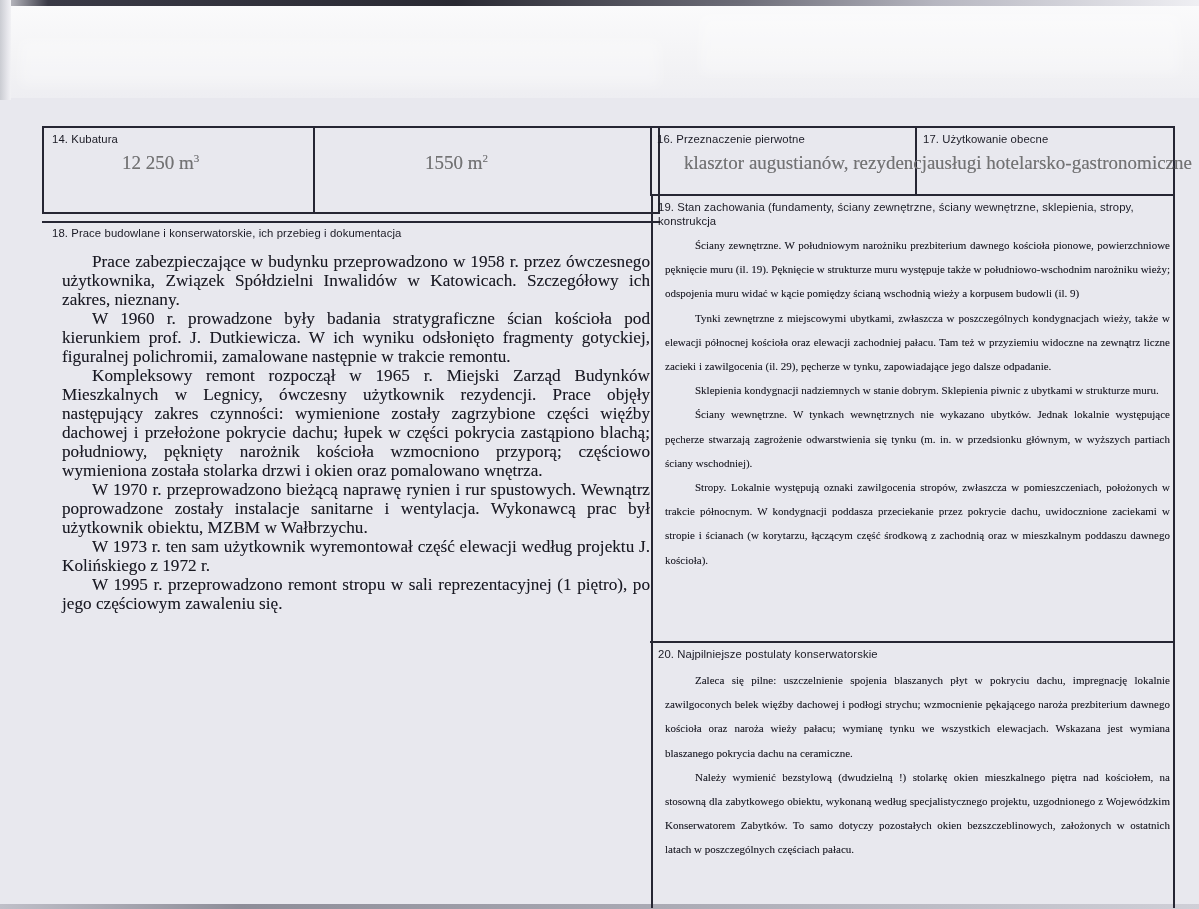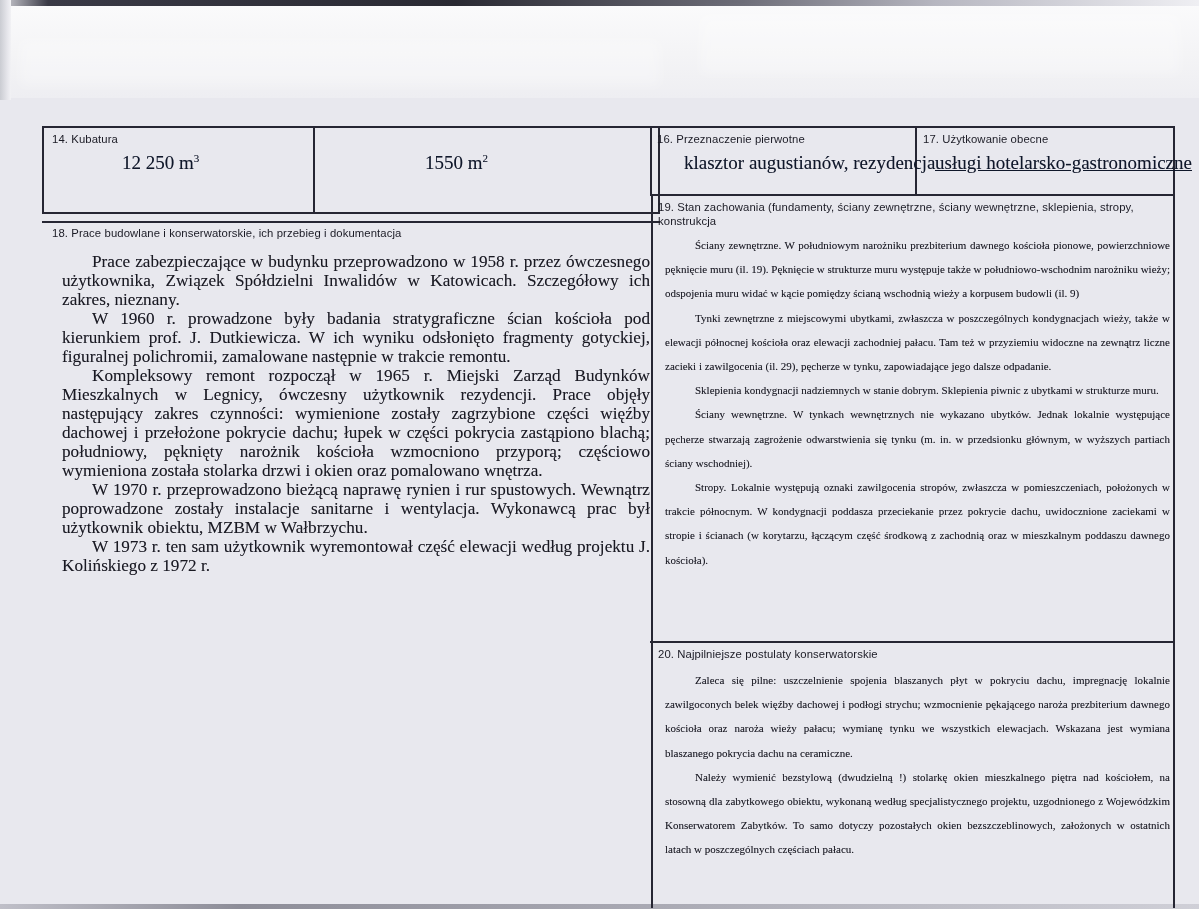--- a/index.html
+++ b/index.html
@@ -73,21 +73,21 @@
     font-family: "Liberation Sans", sans-serif;
     font-size: 11.3px;
     line-height: 14px;
     letter-spacing: .1px;
     color: #1b1b25;
   }
   .field-value {
     position: absolute;
     font-family: "Liberation Serif", serif;
     font-size: 19px;
-    color: #0f172a;
+    color: #737373;
     white-space: nowrap;
   }
   .field-value sup {
     font-size: 11px;
     vertical-align: super;
     line-height: 0;
   }
 
   .body-text {
     position: absolute;
@@ -139,35 +139,36 @@
     <div class="field-value ink-soft" style="left:425px;top:124px;">
       <span>1550 m</span><sup>2</sup>
     </div>
 
     <div class="field-label" style="left:657px;top:104px;width:250px;">16. Przeznaczenie pierwotne</div>
     <div class="field-value ink-soft" style="left:684px;top:124px;">
       <span>klasztor augustianów, rezydencja</span>
     </div>
 
     <div class="field-label" style="left:923px;top:104px;width:248px;">17. Użytkowanie obecne</div>
-    <div class="field-value ink-soft" style="left:935px;top:124px;text-decoration:underline;">
+    <div class="field-value ink-soft" style="left:935px;top:124px;">
       <span>usługi hotelarsko-gastronomiczne</span>
     </div>
 
     <div class="rule-h" style="left:42px;top:184px;width:618px;"></div>
 
     <div class="rule-h" style="left:42px;top:193px;width:618px;"></div>
     <div class="field-label" style="left:52px;top:198px;width:600px;">18. Prace budowlane i konserwatorskie, ich przebieg i dokumentacja</div>
 
     <div class="body-text ink-soft" style="left:62px;top:224px;width:588px;">
       <p>Prace zabezpieczające w budynku przeprowadzono w 1958 r. przez ówczesnego użytkownika, Związek Spółdzielni Inwalidów w Katowicach. Szczegółowy ich zakres, nieznany.</p>
       <p>W 1960 r. prowadzone były badania stratygraficzne ścian kościoła pod kierunkiem prof. J. Dutkiewicza. W ich wyniku odsłonięto fragmenty gotyckiej, figuralnej polichromii, zamalowane następnie w trakcie remontu.</p>
       <p>Kompleksowy remont rozpoczął w 1965 r. Miejski Zarząd Budynków Mieszkalnych w Legnicy, ówczesny użytkownik rezydencji. Prace objęły następujący zakres czynności: wymienione zostały zagrzybione części więźby dachowej i przełożone pokrycie dachu; łupek w części pokrycia zastąpiono blachą; południowy, pęknięty narożnik kościoła wzmocniono przyporą; częściowo wymieniona została stolarka drzwi i okien oraz pomalowano wnętrza.</p>
       <p>W 1970 r. przeprowadzono bieżącą naprawę rynien i rur spustowych. Wewnątrz poprowadzone zostały instalacje sanitarne i wentylacja. Wykonawcą prac był użytkownik obiektu, MZBM w Wałbrzychu.</p>
       <p>W 1973 r. ten sam użytkownik wyremontował część elewacji według projektu J. Kolińskiego z 1972 r.</p>
+      <p>W 1995 r. przeprowadzono remont stropu w sali reprezentacyjnej (1 piętro), po jego częściowym  zawaleniu się.</p>
     </div>
 
     <div class="rule-v" style="left:651px;top:166px;height:714px;"></div>
 
     <div class="rule-h" style="left:650px;top:166px;width:525px;"></div>
     <div class="rule-v" style="left:1173px;top:166px;height:448px;"></div>
 
     <div class="field-label" style="left:658px;top:172px;width:512px;">19. Stan zachowania (fundamenty, ściany zewnętrzne, ściany wewnętrzne, sklepienia, stropy, konstrukcja</div>
 
     <div class="body-text right-col ink-soft" style="left:665px;top:205px;width:505px;">

